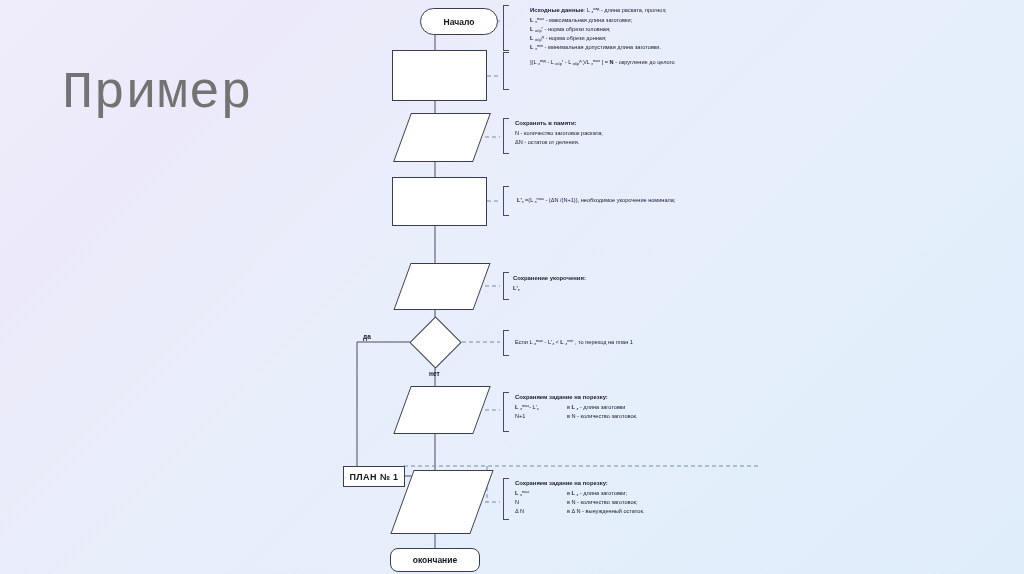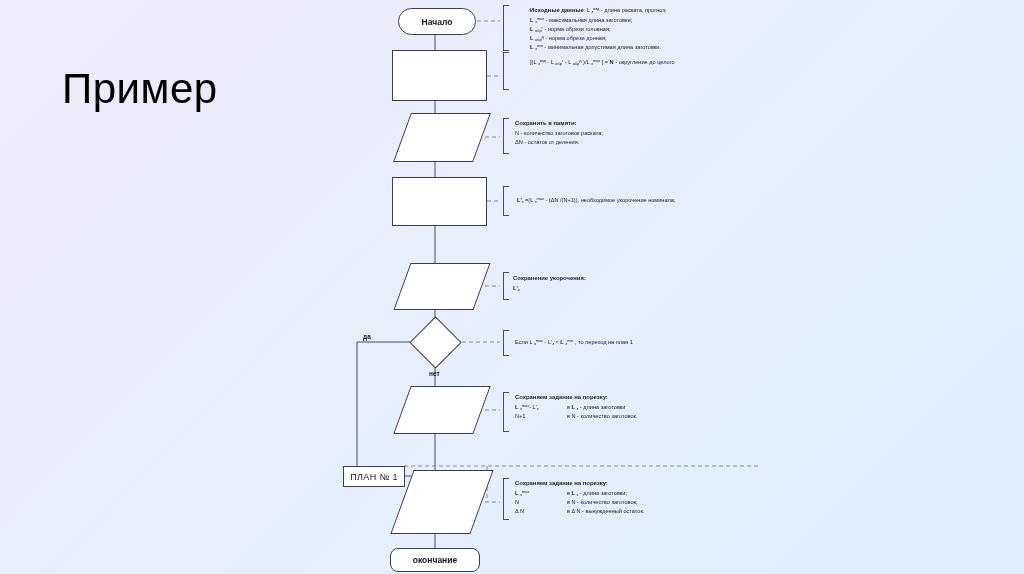--- a/index.html
+++ b/index.html
@@ -17,26 +17,27 @@
     position: relative;
     width: 1024px;
     height: 574px;
   }
 
   
   #slide-title {
     position: absolute;
     left: 62px;
     top: 68px;
-    font-size: 42px;
+    font-size: 52px;
     line-height: 1;
     font-weight: 400;
-    color: #000000;
+    color: #737373;
     letter-spacing: 0.5px;
     white-space: nowrap;
+    font-family: Liberation Mono, monospace;
   }
 
   
   #flow {
     position: absolute;
     left: 0;
     top: 0;
     width: 1024px;
     height: 574px;
   }
@@ -70,21 +71,21 @@
 
   .plan-box {
     position: absolute;
     background: #ffffff;
     border: 1px solid #3c3c50;
     box-sizing: border-box;
     display: flex;
     align-items: center;
     justify-content: center;
     font-size: 9px;
-    font-weight: normal;
+    font-weight: bold;
     color: #15151f;
     letter-spacing: 0.4px;
   }
 
   .branch-label {
     position: absolute;
     font-size: 6.5px;
     font-weight: bold;
     color: #15151f;
     background: transparent;
@@ -160,21 +161,21 @@
       <line x1="478" y1="286" x2="500" y2="286"></line>
       <line x1="462" y1="342" x2="500" y2="342"></line>
       <line x1="478" y1="410" x2="500" y2="410"></line>
       <line x1="478" y1="502" x2="500" y2="502"></line>
 
       <line x1="404" y1="466" x2="760" y2="466"></line>
       <line x1="487" y1="466" x2="487" y2="502"></line>
     </g>
   </svg>
 
-  <div class="node terminator" style="left:398px; top:8px; width:78px; height:27px;">
+  <div class="node terminator" style="left:420px; top:8px; width:78px; height:27px;">
     <span>Начало</span>
   </div>
 
   <div class="node process" style="left:392px; top:50px; width:95px; height:51px;">
     <span></span>
   </div>
 
   <div class="node io" style="left:402px; top:113px; width:80px; height:49px;">
     <span></span>
   </div>

